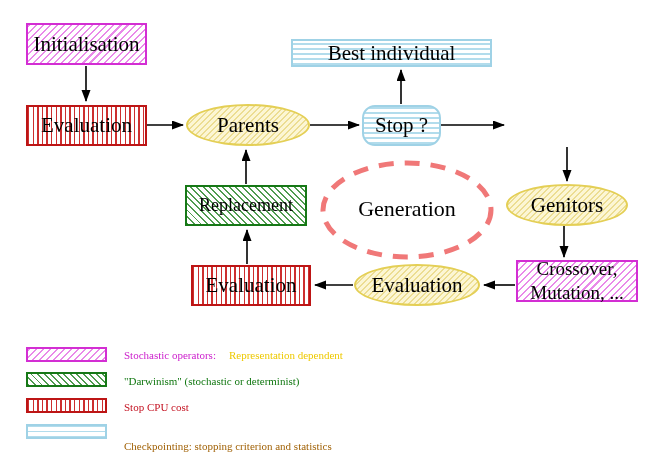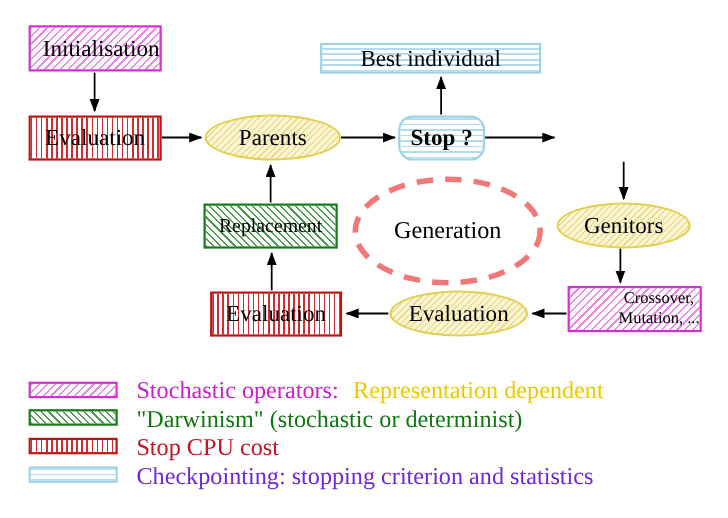--- a/index.html
+++ b/index.html
@@ -7,26 +7,25 @@
     position:relative;width:662px;height:471px;background:#ffffff;overflow:hidden;
     font-family:"Liberation Serif","DejaVu Serif",serif;color:#000;
   }
   #arrows{position:absolute;left:0;top:0;z-index:1;}
   .node{
     position:absolute;z-index:2;display:flex;align-items:center;justify-content:center;
     box-sizing:border-box;text-align:center;
   }
   .lbl{font-size:21px;line-height:1.05;white-space:nowrap;}
   .lbl-sm{font-size:18px;white-space:nowrap;}
-  .lbl-xs{font-size:15px;line-height:1.25;white-space:pre-line;}
+  .lbl-xs{font-size:19px;line-height:1.25;white-space:pre-line;}
   
   .hatch-magenta{
     border:2px solid #d32ed3;
     background:repeating-linear-gradient(135deg,#e98ae9 0 1.5px,#ffffff 1.5px 5px);
-    justify-content:flex-end;
   }
   
   .hatch-green{
     border:2px solid #167816;
     background:repeating-linear-gradient(45deg,#4f9b4f 0 1.4px,#ffffff 1.4px 4.6px);
   }
   
   .stripes-red{
     border:2px solid #bd1515;
     background:repeating-linear-gradient(90deg,#cd2f2f 0 1.4px,#ffffff 1.4px 4.6px);
@@ -35,32 +34,32 @@
   .stripes-cyan{
     border:2px solid #9fd2e6;
     background:repeating-linear-gradient(0deg,#b2dcec 0 1.5px,#ffffff 1.5px 5px);
   }
   .ellipse{
     border:2px solid #e4cf55;border-radius:50%;
     background:
       repeating-linear-gradient(135deg,#ecdd92 0 1.4px,rgba(255,255,255,0) 1.4px 4.2px),
       #fcf6d4;
   }
-  .rounded{border-radius:13px;font-weight:bold;}
+  .rounded{border-radius:13px;}
   .gen-label{
     position:absolute;z-index:2;color:#000000;font-size:22px;text-align:center;white-space:nowrap;
   }
   .legend-swatch{position:absolute;left:26px;width:81px;height:15px;box-sizing:border-box;z-index:2;}
   .legend-swatch.stripes-cyan,{border-width:1.5px;}
-  .legend-text{position:absolute;left:124px;z-index:2;font-size:22px;line-height:18px;white-space:nowrap;}
+  .legend-text{position:absolute;left:124px;z-index:2;font-size:11px;line-height:18px;white-space:nowrap;}
   .t-magenta{color:#cc1ecc;}
   .t-gold{color:#eec900;margin-left:13px;}
   .t-green{color:#107710;}
   .t-red{color:#c41322;}
-  .t-cyan{color:#6d28d9;}
+  .t-cyan{color:#a16207;margin-top:13px;}
 </style>
 </head>
 <body>
 
 <div id="stage">
 
   <svg id="arrows" width="662" height="471" viewBox="0 0 662 471">
     <defs>
       <marker id="ah" markerUnits="userSpaceOnUse" markerWidth="13" markerHeight="10" refX="11" refY="4.5" orient="auto">
         <path d="M0,0 L12,4.5 L0,9 Z" fill="#000"></path>

